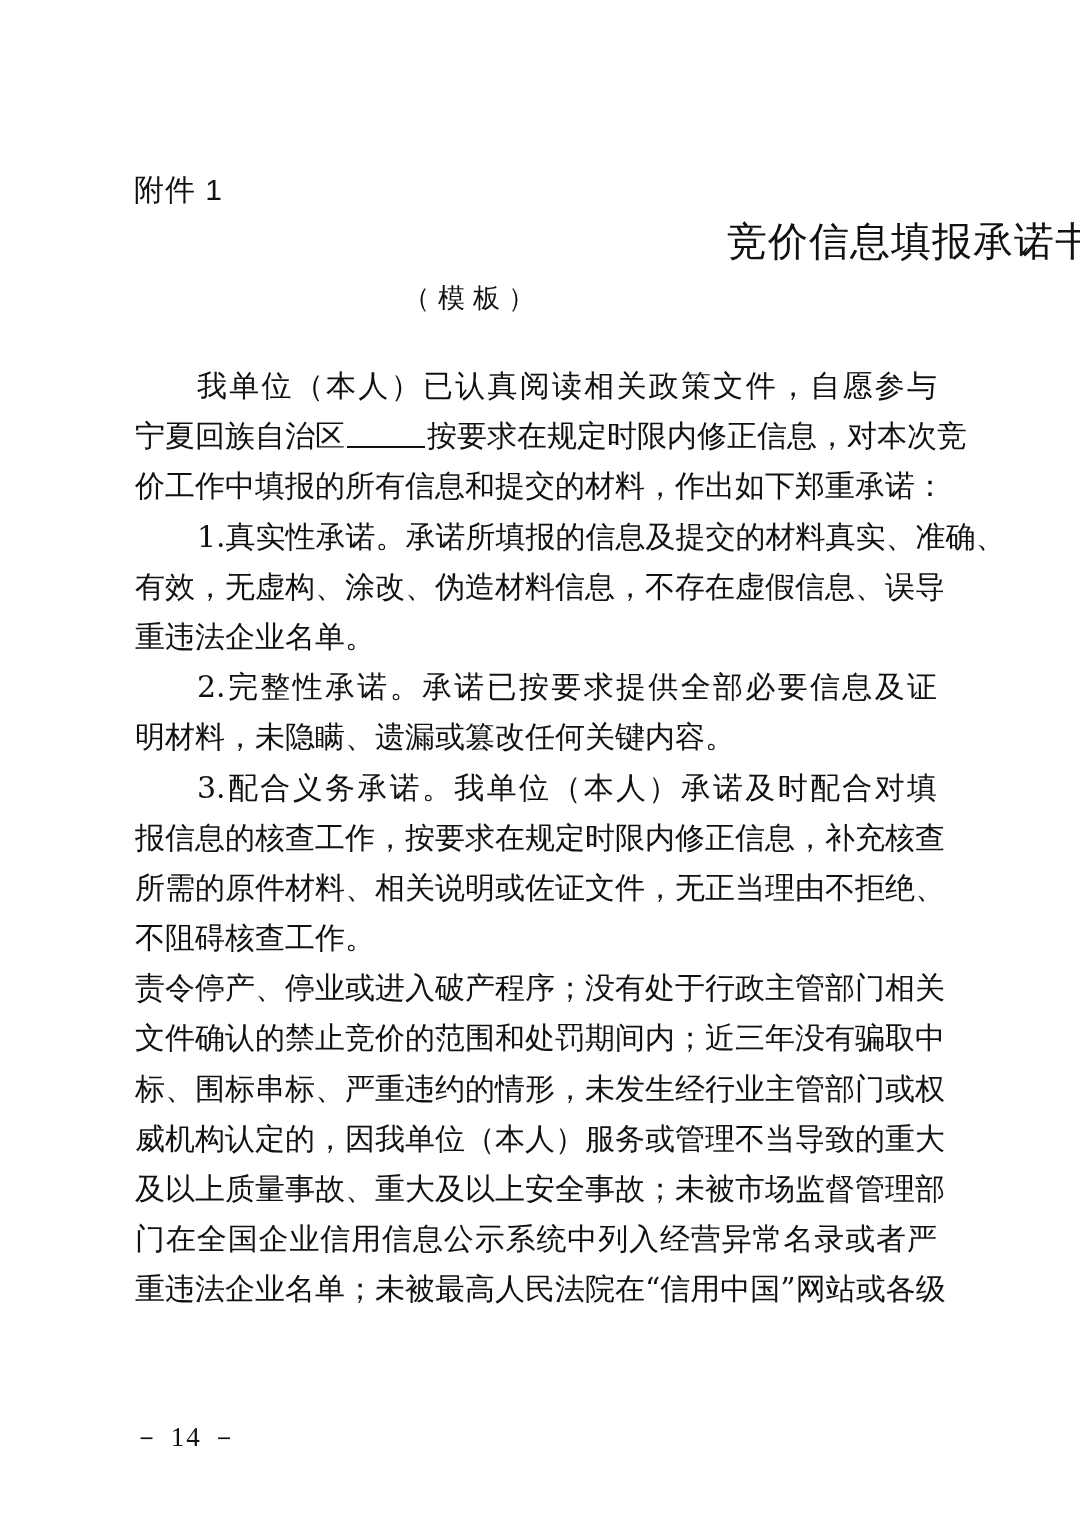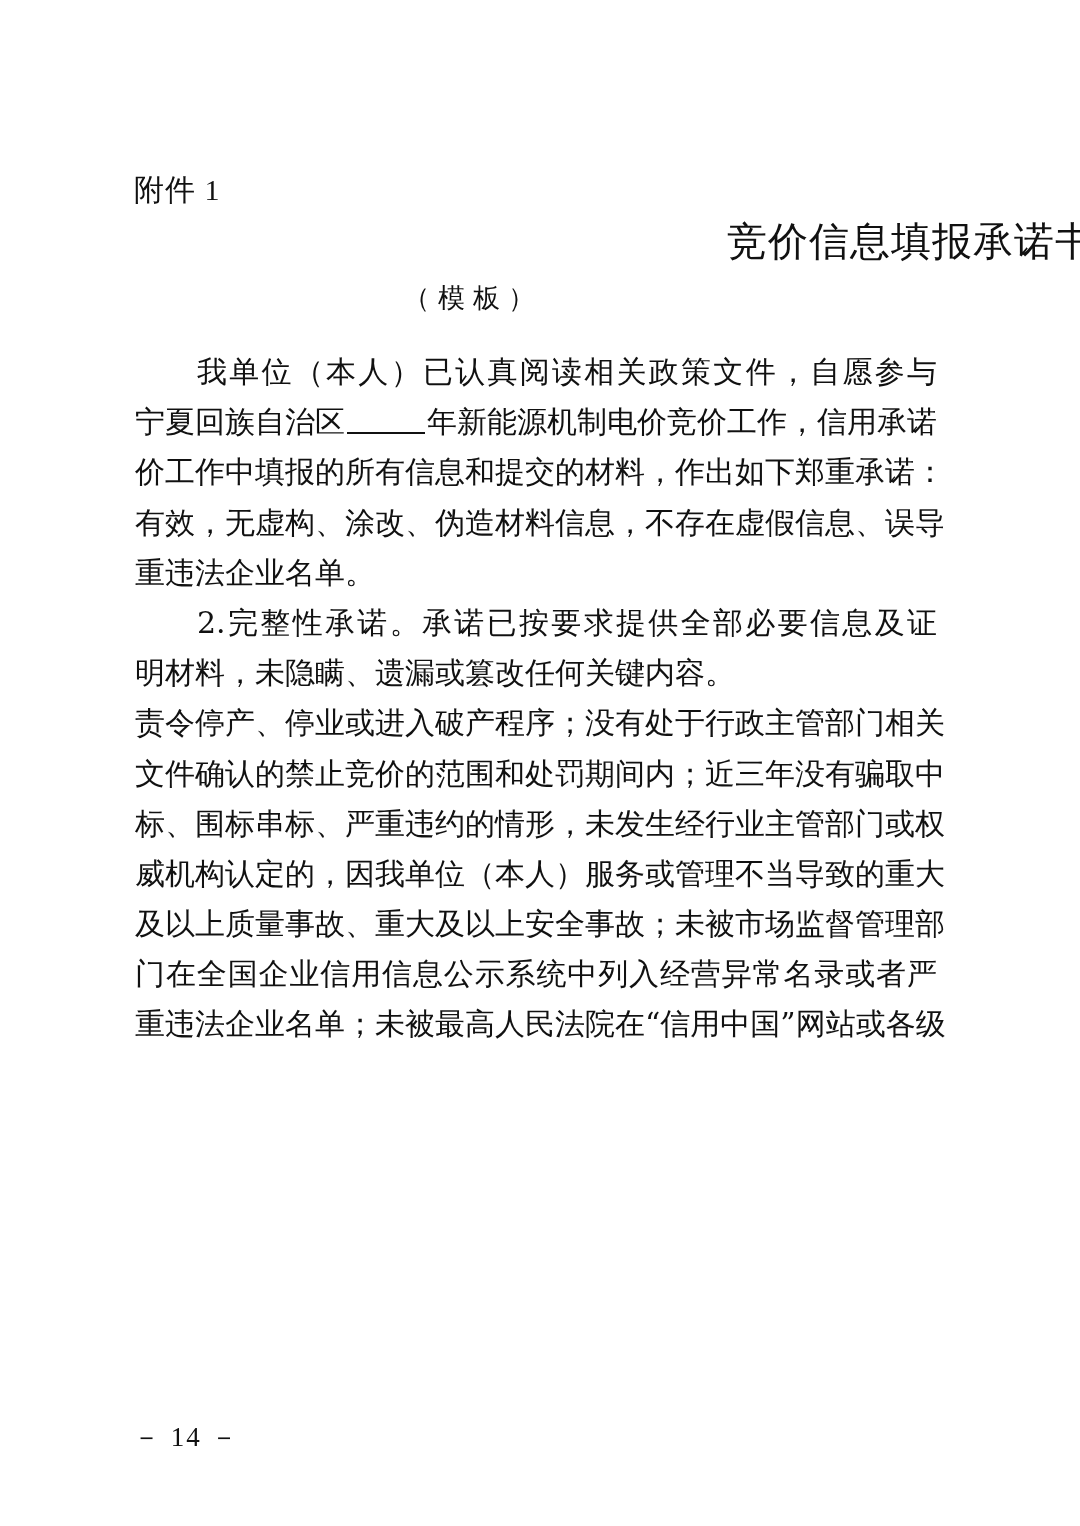--- a/index.html
+++ b/index.html
@@ -12,21 +12,21 @@
       height: 1526px;
       position: relative;
       overflow: hidden;
       color: #111111;
       font-family: "DejaVu Serif", "Liberation Serif", serif;
     }
     .attachment {
       position: absolute;
       left: 134px;
       top: 170px;
-      font-family: Liberation Serif, serif;
+      font-family: Liberation Sans, sans-serif;
       font-size: 30px;
       line-height: 40px;
       letter-spacing: 1px;
     }
     .title {
       position: absolute;
       left: 0;
       width: 1080px;
       top: 214px;
       text-align: right;
@@ -42,21 +42,21 @@
       width: 946px;
       top: 280px;
       text-align: center;
       font-size: 27px;
       line-height: 36px;
       letter-spacing: 8px;
     }
     .body-text {
       position: absolute;
       left: 135px;
-      top: 347px;
+      top: 361px;
       width: 802px;
       font-size: 30px;
       line-height: 50.2px;
       text-align: justify;
       text-align-last: left;
     }
     .line {
       display: block;
       white-space: nowrap;
       text-align-last: justify;
@@ -97,34 +97,41 @@
   <div class="attachment">附件 1</div>
 
   <div class="title">竞价信息填报承诺书</div>
 
   <div class="subtitle">（模板）</div>
 
   <div class="body-text">
 
     <div>
       <span class="line indent">我单位（本人）已认真阅读相关政策文件，自愿参与</span>
-      <span class="line"><span>宁夏回族自治区</span><span class="blank"></span><span>年新能源机制电价竞价工作，信用承诺</span></span>
+      <span class="line"><span>宁夏回族自治区</span><span class="blank"></span><span>按要求在规定时限内修正信息，对本次竞</span></span>
       <span class="line last">价工作中填报的所有信息和提交的材料，作出如下郑重承诺：</span>
     </div>
 
     <div>
+      <span class="line indent">1.真实性承诺。承诺所填报的信息及提交的材料真实、准确、</span>
       <span class="line">有效，无虚构、涂改、伪造材料信息，不存在虚假信息、误导</span>
       <span class="line last">重违法企业名单。</span>
     </div>
 
     <div>
       <span class="line indent">2.完整性承诺。承诺已按要求提供全部必要信息及证</span>
       <span class="line last">明材料，未隐瞒、遗漏或篡改任何关键内容。</span>
     </div>
 
+    <div>
+      <span class="line indent">3.配合义务承诺。我单位（本人）承诺及时配合对填</span>
+      <span class="line">报信息的核查工作，按要求在规定时限内修正信息，补充核查</span>
+      <span class="line">所需的原件材料、相关说明或佐证文件，无正当理由不拒绝、</span>
+      <span class="line last">不阻碍核查工作。</span>
+    </div>
 
     <div>
       <span class="line">责令停产、停业或进入破产程序；没有处于行政主管部门相关</span>
       <span class="line">文件确认的禁止竞价的范围和处罚期间内；近三年没有骗取中</span>
       <span class="line">标、围标串标、严重违约的情形，未发生经行业主管部门或权</span>
       <span class="line">威机构认定的，因我单位（本人）服务或管理不当导致的重大</span>
       <span class="line">及以上质量事故、重大及以上安全事故；未被市场监督管理部</span>
       <span class="line">门在全国企业信用信息公示系统中列入经营异常名录或者严</span>
       <span class="line">重违法企业名单；未被最高人民法院在“信用中国”网站或各级</span>
     </div>

